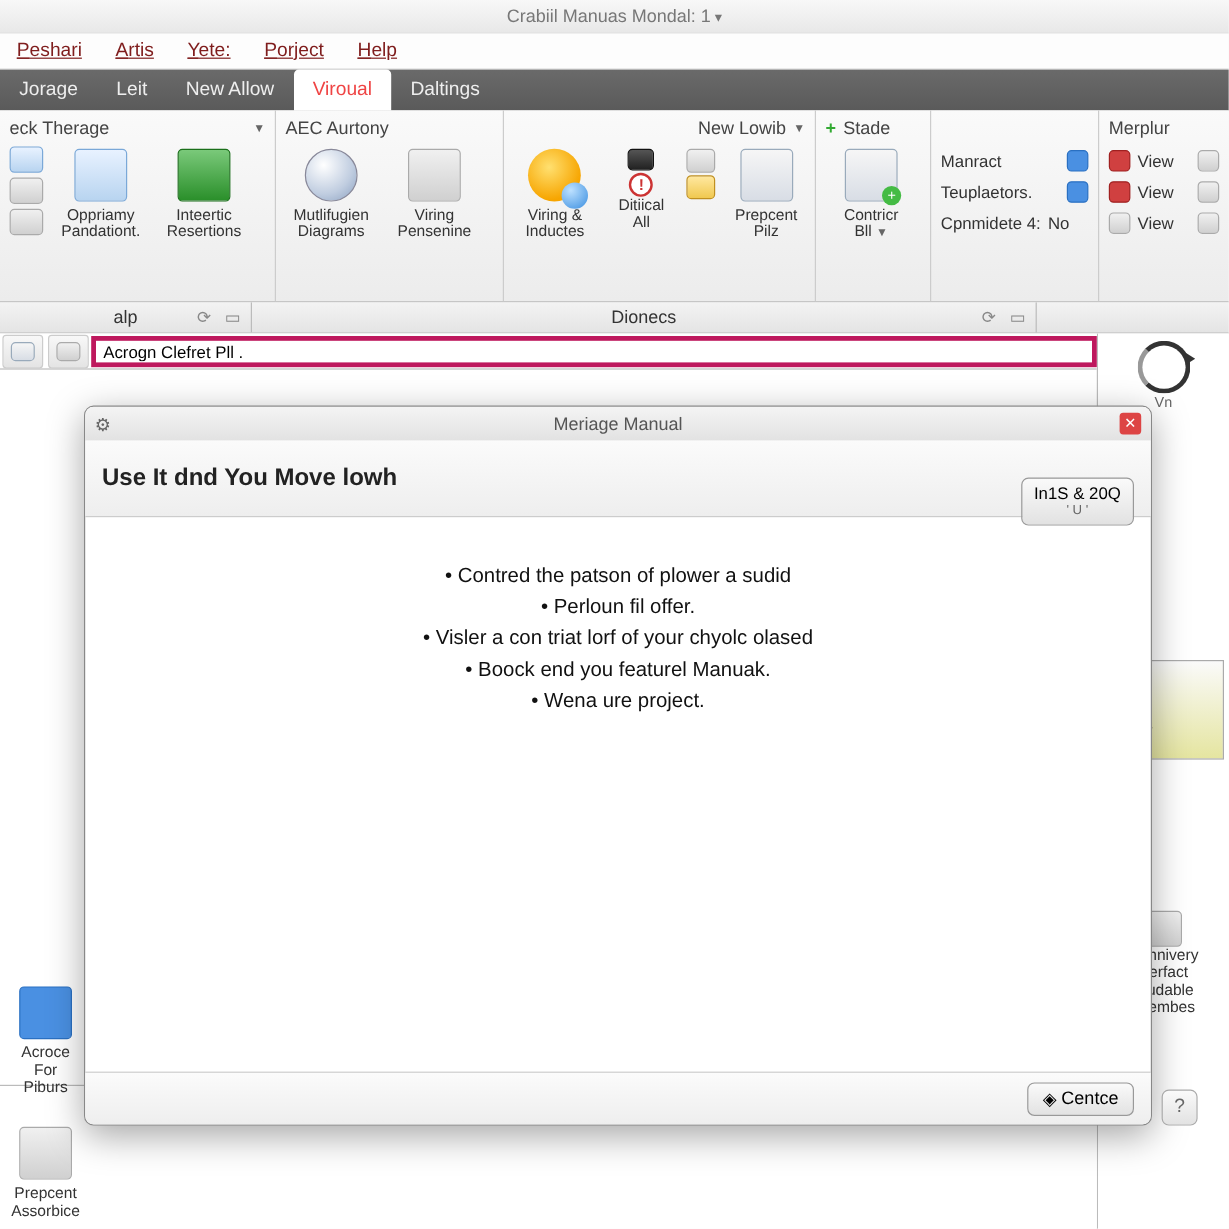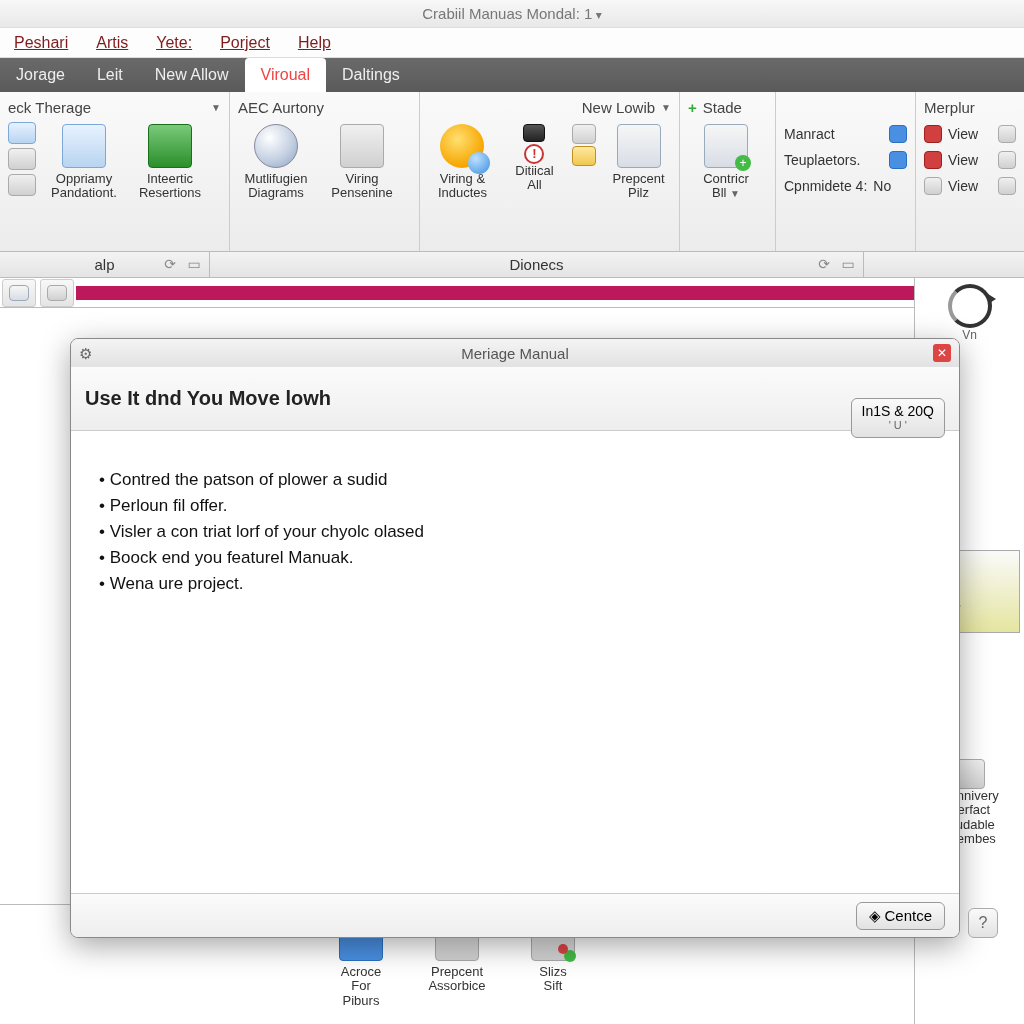--- a/index.html
+++ b/index.html
@@ -36,39 +36,39 @@
 
 .workspace { display: flex; height: 746px; background: #fff; }
 .leftcol { width: 80px; border-right: 1px solid #bbb; background: #fff; }
 .leftcol .cell { height: 36px; border-bottom: 1px solid #bbb; padding: 6px 8px; font-size: 14px; color: #222; display: flex; align-items: center; cursor: pointer; }
 .leftcol .cell.sel { background: #ffe27a; border: 1px solid #d6a400; }
 .leftcol .cell.group { background: #e8e8e8; font-weight: 500; }
 
 .centercol { flex: 1; position: relative; }
 .addressbar { height: 30px; border-bottom: 1px solid #bbb; display: flex; align-items: center; background: #fff; }
 .addressbar .tool { width: 34px; height: 28px; border: 1px solid #ccc; margin: 0 2px; background: linear-gradient(#f8f8f8,#e4e4e4); border-radius: 3px; display:flex;align-items:center;justify-content:center; }
-.addressbar input { flex: 1; height: 14px; border: 7px solid #be185d; padding: 0 6px; font-size: 17px; }
-
-.bottomstrip { position: absolute; bottom: 0; left: 0; right: 0; height: 120px; border-top: 1px solid #bbb; display: flex; justify-content: center; gap: 20px; padding-top: 6px; background: #fff; }
+.addressbar input { flex: 1; height: 26px; border: 4px solid #be185d; padding: 0 6px; font-size: 14px; }
+
+.bottomstrip { position: absolute; bottom: 0; left: 0; right: 0; height: 120px; border-top: 1px solid #bbb; display: flex; justify-content: center; gap: 20px; padding-top: 6px; background: #fff; flex-direction: column; }
 
 .rightcol { width: 110px; border-left: 1px solid #bbb; background: #fff; padding: 6px 4px; font-size: 14px; color: #222; }
 .rightcol .sect { font-weight: bold; margin: 6px 0; }
 
 
 .dialog { position: absolute; left: 70px; top: 338px; width: 890px; height: 600px; background: #fff; border: 1px solid #888; border-radius: 8px; box-shadow: 0 8px 30px rgba(0,0,0,0.35); display: flex; flex-direction: column; overflow: hidden; }
 .dlg-title { height: 28px; background: linear-gradient(#f4f4f4,#e2e2e2); display: flex; align-items: center; justify-content: center; font-size: 15px; color: #555; position: relative; }
 .dlg-title .gear { position: absolute; left: 8px; width: 16px; height: 16px; color:#666; }
 .dlg-title .x { position: absolute; right: 8px; width: 18px; height: 18px; background: #d44; border-radius: 3px; color: #fff; font-size: 12px; text-align: center; line-height: 18px; cursor: pointer; }
 .dlg-header { height: 64px; border-bottom: 1px solid #ccc; display: flex; align-items: center; padding: 0 14px; background: linear-gradient(#fbfbfb,#eeeeee); }
 .dlg-header h2 { font-size: 20px; font-weight: bold; color: #222; flex: 1; }
 .dlg-header .btn { border: 1px solid #999; background: linear-gradient(#fafafa,#e2e2e2); border-radius: 6px; padding: 4px 10px; font-size: 14px; text-align: center; cursor: pointer; line-height:1.2;margin-top:38px; }
 .dlg-body { flex: 1; padding: 36px 28px 12px 28px; font-size: 17px; color: #111; overflow: auto; }
 .dlg-body h3 { font-size: 18px; font-weight: bold; margin-bottom: 14px; }
 .dlg-body ul { list-style: none; }
-.dlg-body li { padding: 3px 0; }
+.dlg-body li { padding: 3px 0; text-align: center; }
 .dlg-body li::before { content: "• "; }
 .dlg-footer { height: 44px; border-top: 1px solid #ccc; display: flex; align-items: center; justify-content: flex-end; padding: 0 14px; background: linear-gradient(#fbfbfb,#eeeeee); }
 .dlg-footer .btn { border: 1px solid #999; background: linear-gradient(#fafafa,#e2e2e2); border-radius: 6px; padding: 4px 12px; font-size: 15px; cursor: pointer; display:flex;align-items:center;gap:4px; }
 
 
 .icon, .mini { border-radius: 4px; display:flex;align-items:center;justify-content:center; }
 .ic-doc { background: linear-gradient(#e8f2ff,#b8d4f0); border:1px solid #7aa8d8; }
 .ic-books { background: linear-gradient(#7ac97a,#2a8f2a); border:1px solid #1a6f1a; }
 .ic-globe { background: radial-gradient(circle at 35% 30%, #fff, #c0cde0 60%, #8aa0c0); border:1px solid #889; border-radius:50%; }
 .ic-form { background: linear-gradient(#f0f0f0,#d0d0d0); border:1px solid #aaa; }

